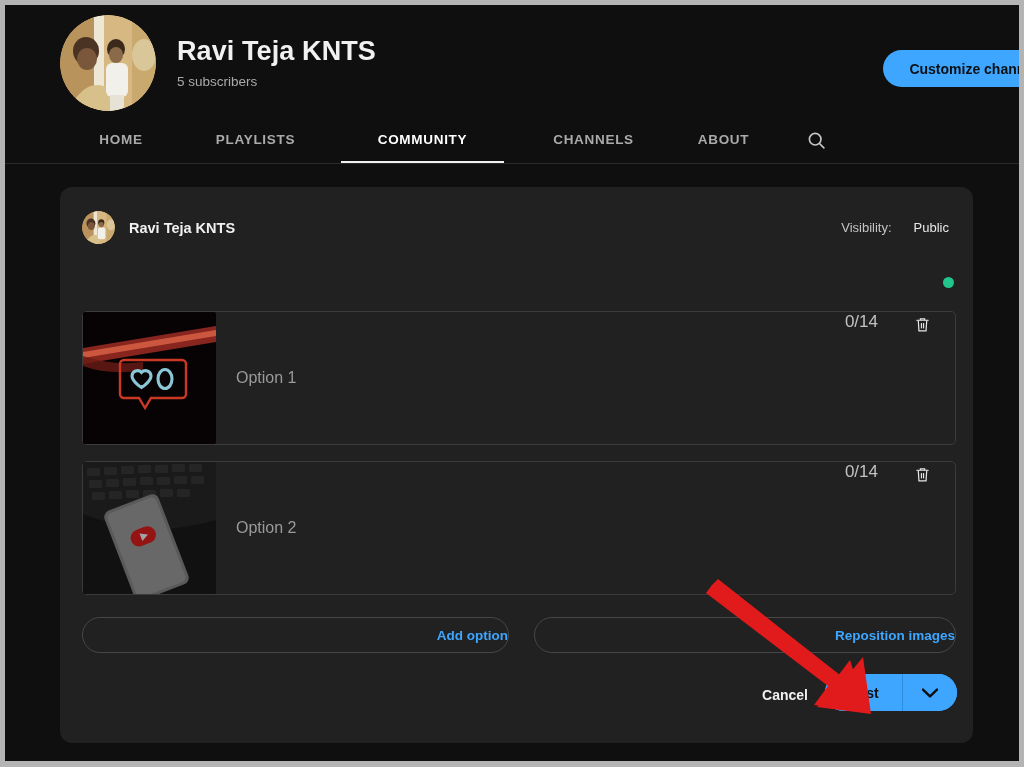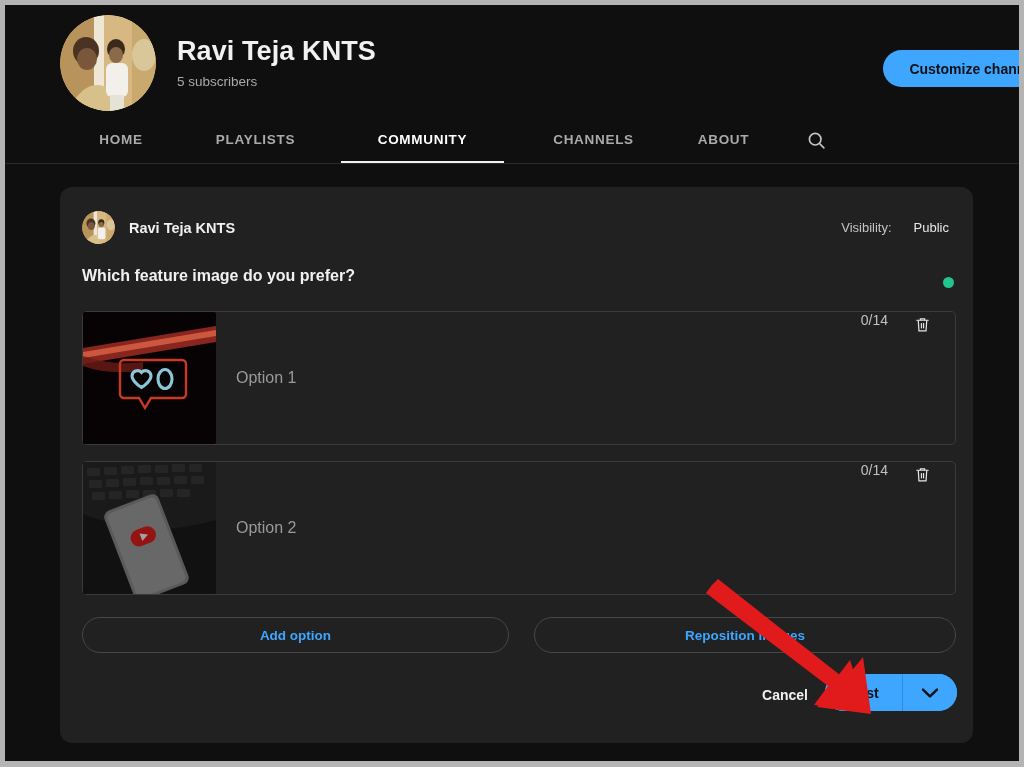--- a/index.html
+++ b/index.html
@@ -222,23 +222,23 @@
     border: none;
     outline: none;
     color: #9a9a9a;
     font-family: "Liberation Sans", sans-serif;
     font-size: 16px;
     height: 100%;
   }
   .option-text-input::placeholder { color: #9a9a9a; opacity: 1; }
 
   .option-char-count {
-    font-size: 14px;
+    font-size: 17px;
     color: #c2c2c2;
-    margin-right: 22px;
+    margin-right: 32px;
     white-space: nowrap;
   }
   .option-delete-button {
     margin-right: 21px;
     width: 24px; height: 24px;
     background: none;
     border: none;
     cursor: pointer;
     display: flex;
     align-items: center;
@@ -252,20 +252,21 @@
     top: 430px;
     height: 36px;
     border: 1px solid #474747;
     border-radius: 18px;
     background: none;
     color: #3ea6ff;
     font-family: "Liberation Sans", sans-serif;
     font-size: 13.5px;
     font-weight: bold;
     cursor: pointer;
+    text-align: right;
   }
   #add-option-button      { left: 22px;  width: 427px; }
   #reposition-images-button { left: 474px; width: 422px; }
 
   
   #cancel-button {
     position: absolute;
     right: 155px; top: 490px;
     height: 36px;
     padding: 0 10px;
@@ -403,21 +404,20 @@
       <div id="composer-author-name">Ravi Teja KNTS</div>
     </div>
 
     <div id="visibility-row">
       <span id="visibility-label">Visibility:</span>
       <span id="visibility-value">Public</span>
     </div>
 
     <div id="status-dot"></div>
 
-    <div id="poll-question">Which feature image do you prefer?</div>
 
     <div class="poll-option-row" id="poll-option-row-1">
       <div class="option-thumbnail">
         <svg viewBox="0 0 133 132" xmlns="http://www.w3.org/2000/svg">
           <rect width="133" height="132" fill="#080406"></rect>
           <path d="M0 36 L133 14 L133 30 L0 52 Z" fill="#b5332a" opacity="0.85"></path>
           <path d="M0 40 L133 18 L133 24 L0 46 Z" fill="#ef6a4d" opacity="0.9"></path>
           <path d="M0 44 q30 10 60 6 l0 8 q-32 6 -60 -4 Z" fill="#7a2018" opacity="0.8"></path>
           <g fill="none" stroke="#e8412a" stroke-width="2.4">
             <path d="M41 48 H99 a4 4 0 0 1 4 4 V82 a4 4 0 0 1 -4 4 H68 l-6 10 l-6 -10 H41 a4 4 0 0 1 -4 -4 V52 a4 4 0 0 1 4 -4 Z"></path>

